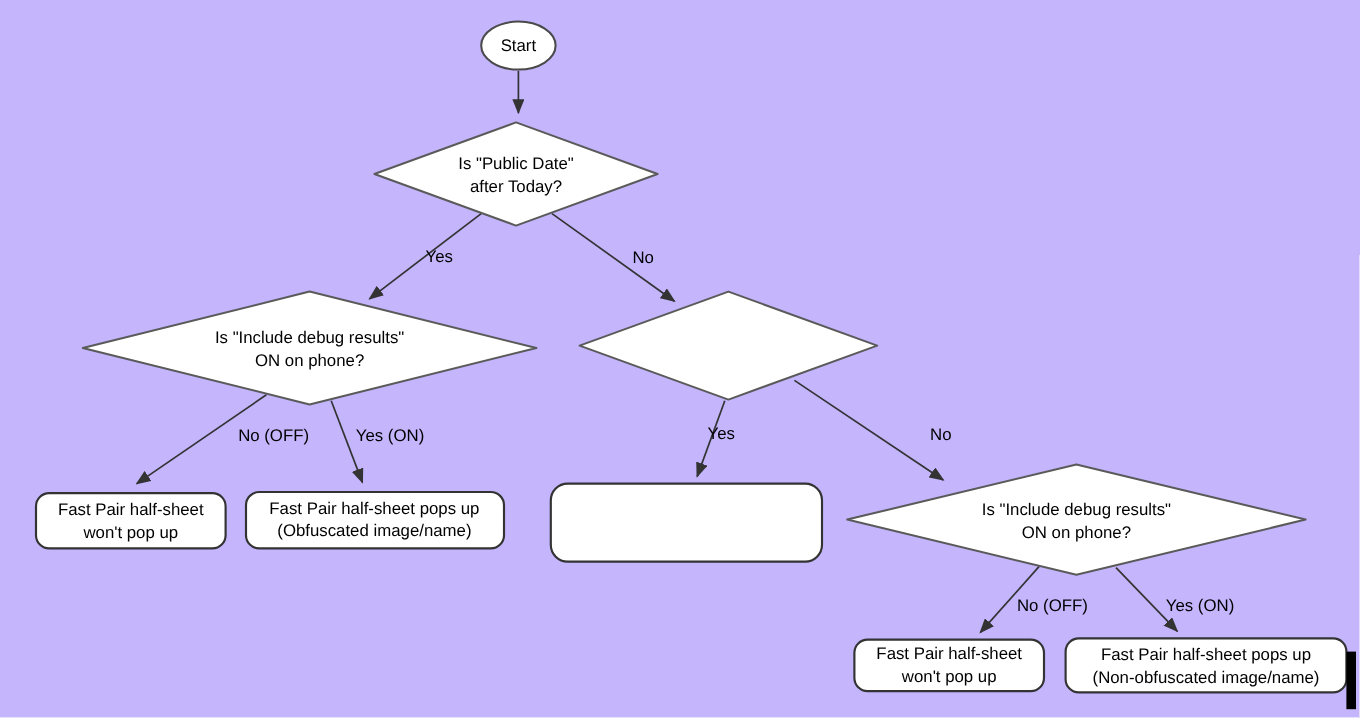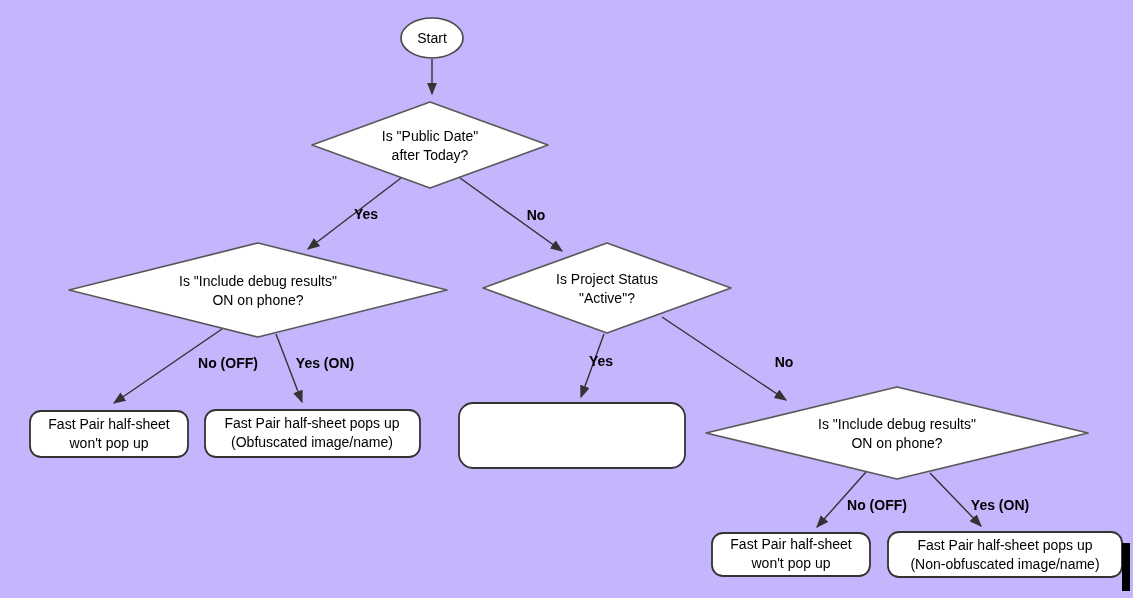--- a/index.html
+++ b/index.html
@@ -31,21 +31,20 @@
     pointer-events: none;
   }
   .edge-label {
     position: absolute;
     transform: translate(-50%, -50%);
     white-space: pre;
     color: #000000;
     font-size: 14px;
     line-height: 17px;
     pointer-events: none;
-    font-weight: bold;
   }
   .shape {
     fill: #ffffff;
     stroke: #5a5a5a;
     stroke-width: 1.7;
     stroke-linejoin: round;
   }
   .box {
     fill: #ffffff;
     stroke: #333333;
@@ -93,22 +92,20 @@
     <rect class="box" x="888" y="532" width="234" height="45" rx="11"></rect>
 
     <rect x="1122" y="543" width="8" height="48" fill="#000000"></rect>
   </svg>
 
   <div class="label" style="left:432px; top:38px;">Start</div>
   <div class="label" style="left:430px; top:146px;">Is "Public Date"
 after Today?</div>
   <div class="label" style="left:258px; top:291px;">Is "Include debug results"
 ON on phone?</div>
-  <div class="label" style="left:607px; top:289px;">Is Project Status
-"Active"?</div>
   <div class="label" style="left:897px; top:434px;">Is "Include debug results"
 ON on phone?</div>
 
   <div class="label" style="left:109px;  top:434px;">Fast Pair half-sheet
 won't pop up</div>
   <div class="label" style="left:312px;  top:433px;">Fast Pair half-sheet pops up
 (Obfuscated image/name)</div>
   <div class="label" style="left:791px;  top:554px;">Fast Pair half-sheet
 won't pop up</div>
   <div class="label" style="left:1005px; top:555px;">Fast Pair half-sheet pops up

